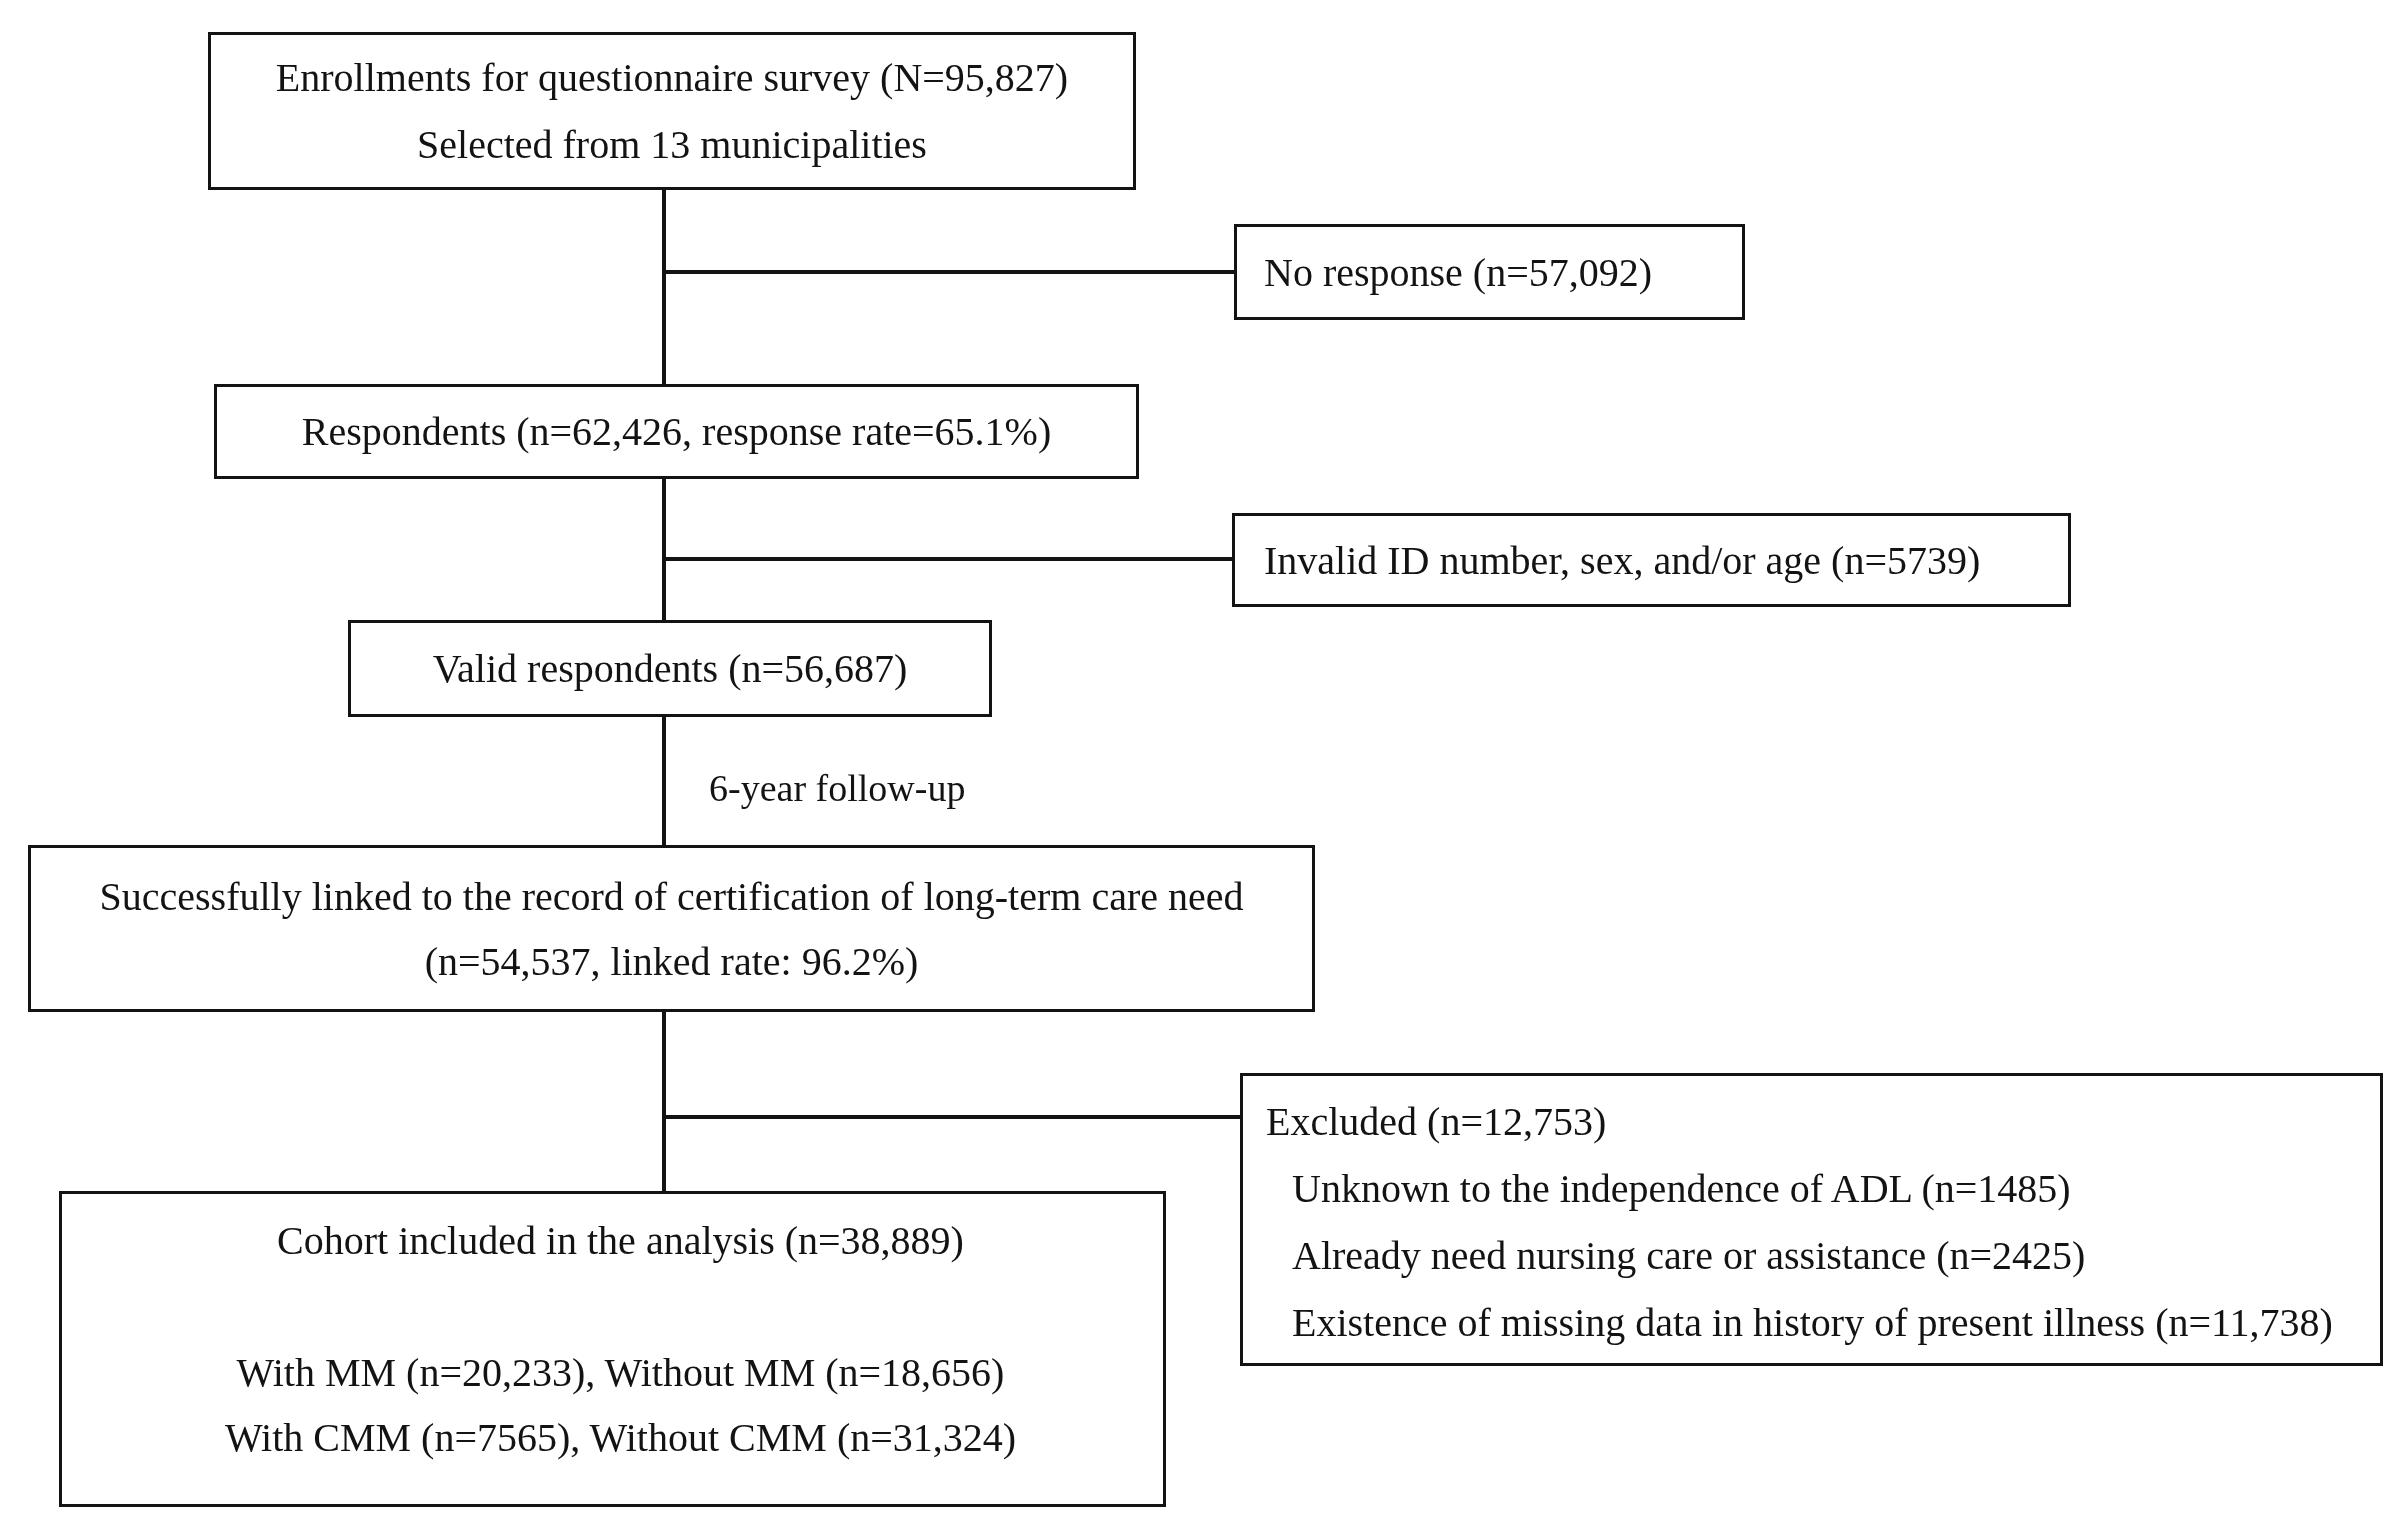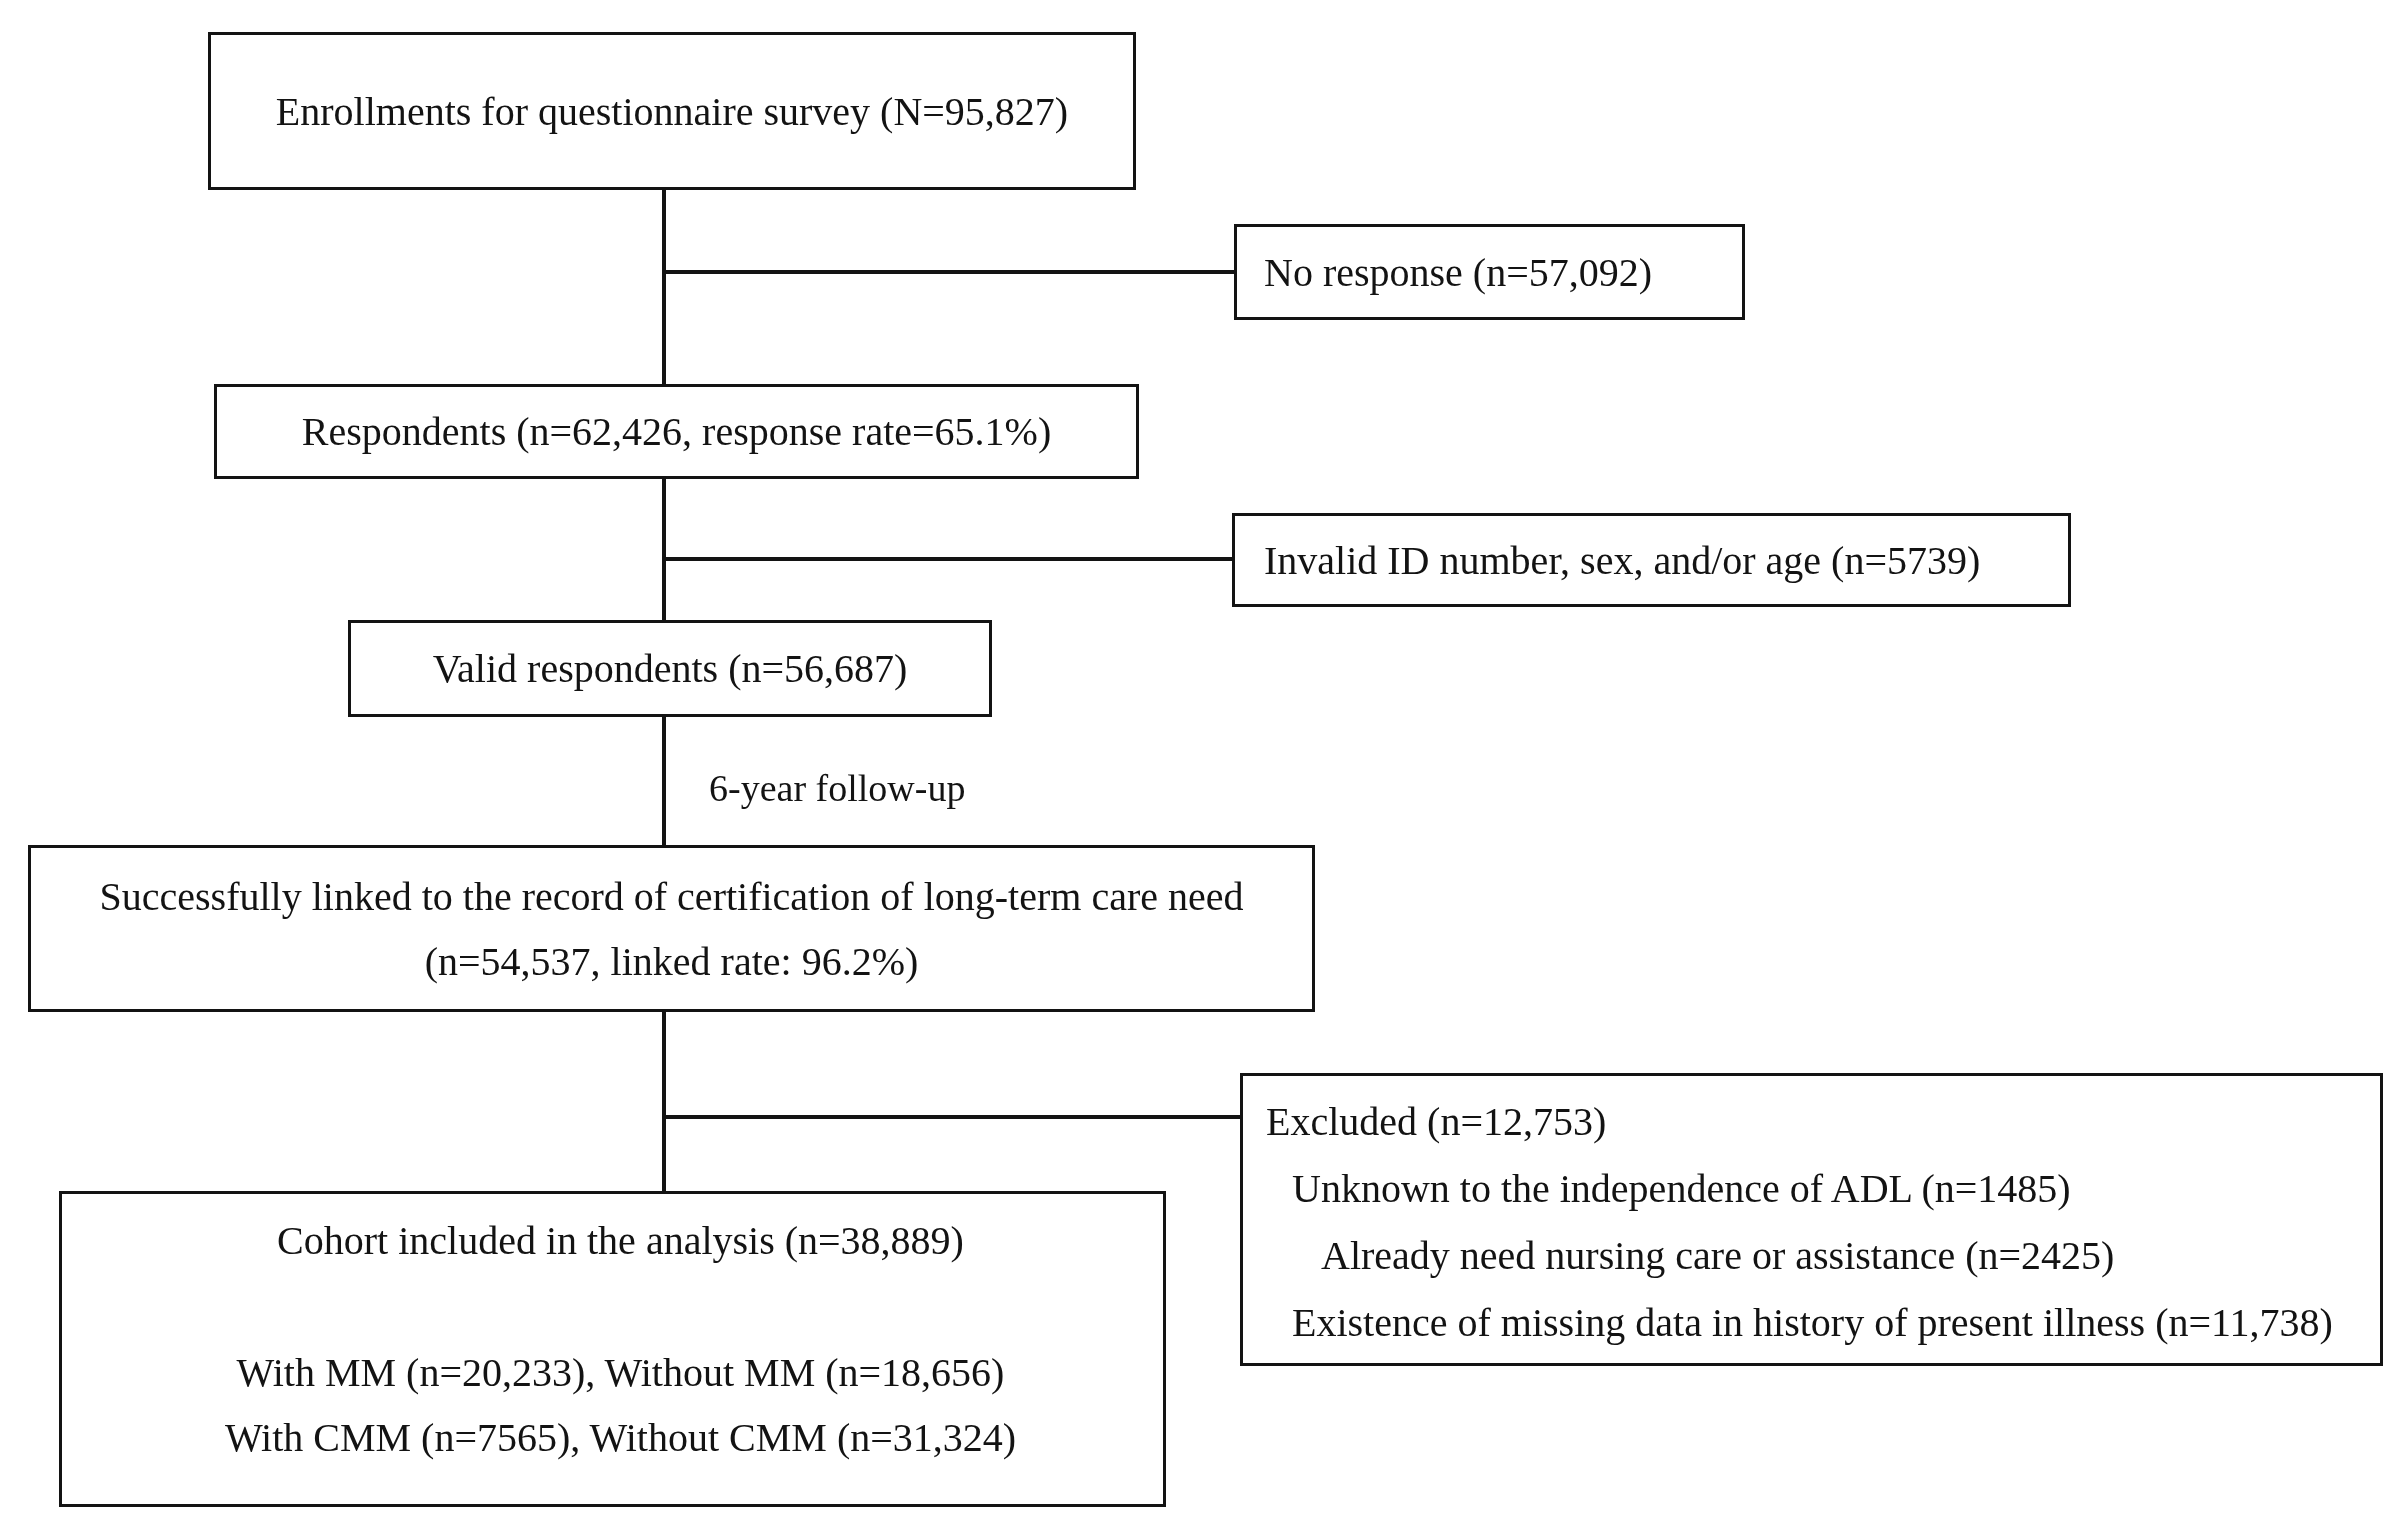--- a/index.html
+++ b/index.html
@@ -45,20 +45,21 @@
   <div class="connector" style="left:662px; top:478px; width:3.8px; height:145px;"></div>
   <div class="connector" style="left:662px; top:715px; width:3.8px; height:132px;"></div>
   <div class="connector" style="left:662px; top:1010px; width:3.8px; height:183px;"></div>
 
   <div class="connector" style="left:664px; top:270px; width:572px; height:3.8px;"></div>
   <div class="connector" style="left:664px; top:557px; width:570px; height:3.8px;"></div>
   <div class="connector" style="left:664px; top:1115px; width:578px; height:3.8px;"></div>
 
   <div class="box center" style="left:208px; top:32px; width:928px; height:158px;">
     <div class="bline">Enrollments for questionnaire survey (N=95,827)</div>
+    <div class="bline">Selected from 13 municipalities</div>
   </div>
 
   <div class="box leftalign" style="left:1234px; top:224px; width:511px; height:96px; padding-left:27px;">
     <div class="bline">No response (n=57,092)</div>
   </div>
 
   <div class="box center" style="left:214px; top:384px; width:925px; height:95px;">
     <div class="bline">Respondents (n=62,426, response rate=65.1%)</div>
   </div>
 
@@ -73,21 +74,21 @@
   <div class="floatlabel" style="left:709px; top:767px;">6-year follow-up</div>
 
   <div class="box center" style="left:28px; top:845px; width:1287px; height:167px; line-height:65px;">
     <div class="bline">Successfully linked to the record of certification of long-term care need</div>
     <div class="bline">(n=54,537, linked rate: 96.2%)</div>
   </div>
 
   <div class="box leftalign" style="left:1240px; top:1073px; width:1143px; height:293px; justify-content:flex-start; padding-top:12px;">
     <div class="bline" style="padding-left:23px;">Excluded (n=12,753)</div>
     <div class="bline" style="padding-left:49px;">Unknown to the independence of ADL (n=1485)</div>
-    <div class="bline" style="padding-left:78px;">Already need nursing care or assistance (n=2425)</div>
+    <div class="bline" style="padding-left:49px;">Already need nursing care or assistance (n=2425)</div>
     <div class="bline" style="padding-left:49px;">Existence of missing data in history of present illness (n=11,738)</div>
   </div>
 
   <div class="box center" style="left:59px; top:1191px; width:1107px; height:316px; justify-content:flex-start; padding-top:13.7px; line-height:65px;padding-left:16px;">
     <div class="bline">Cohort included in the analysis (n=38,889)</div>
     <div class="spacer"></div>
     <div class="bline">With MM (n=20,233), Without MM (n=18,656)</div>
     <div class="bline">With CMM (n=7565), Without CMM (n=31,324)</div>
   </div>
 

